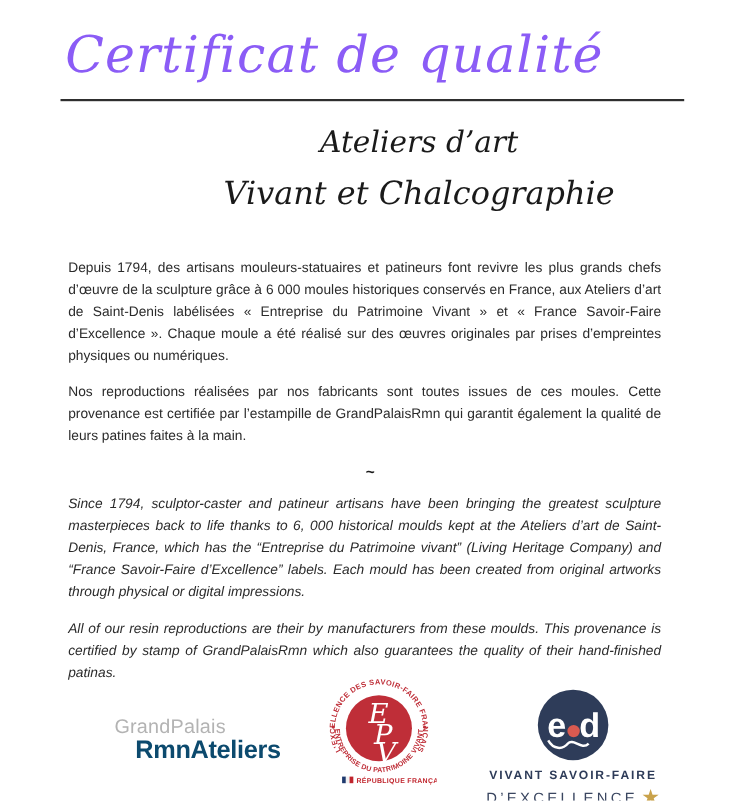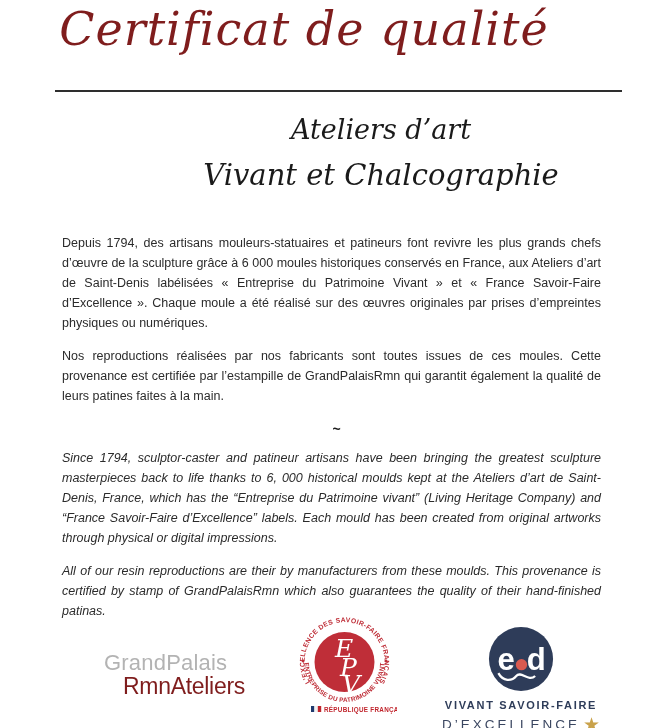--- a/index.html
+++ b/index.html
@@ -7,29 +7,29 @@
     position: relative;
     width: 672px;
     height: 728px;
     background: #ffffff;
     overflow: hidden;
     font-family: "Liberation Sans", sans-serif;
     color: #262626;
   }
   .title {
     position: absolute;
-    top: 2px; left: 0; width: 608px;
+    top: 22px; left: 0; width: 608px;
     margin: 0;
     text-align: center;
     font-family: "DejaVu Serif", serif;
     font-style: italic;
     font-weight: 500;
     font-size: 46px;
     letter-spacing: 1px;
-    color: #7f1d1d;
+    color: #8b5cf6;
   }
   .rule {
     position: absolute;
     top: 90px; left: 55px;
     width: 567px; height: 0;
     border-top: 2px solid #2e2e2e;
   }
   .subtitle {
     position: absolute;
     left: 0; width: 672px;
@@ -55,22 +55,22 @@
   .tilde {
     text-align: center;
     font-weight: bold;
     font-size: 14px;
     height: 20px;
     margin: 8px 0 9px 0;
     color: #1a1a1a;
   }
   .footer { position: absolute; top: 616px; left: 0; width: 672px; height: 112px; }
   .gp-logo { position: absolute; left: 104px; top: 34px; }
-  .gp1 { font-size: 22px; color: #b3b3b3; letter-spacing: 0.2px; }
-  .gp2 { font-size: 23px; font-weight: normal; color: #7f1d1d; margin: -3px 17px 0 19px; letter-spacing: -0.3px; }
+  .gp1 { font-size: 18px; color: #b3b3b3; letter-spacing: 0.2px; }
+  .gp2 { font-size: 23px; font-weight: bold; color: #0c4a6e; margin: -3px 17px 0 19px; letter-spacing: -0.3px; }
   .epv { position: absolute; left: 292px; top: 0px; width: 105px; height: 104px; }
   .epv svg { display: block; }
   .epv-arc { font-family: "Liberation Sans", sans-serif; font-size: 6.8px; font-weight: bold; letter-spacing: 0.35px; fill: #bf2e38; }
   .epv-arc-b { font-size: 6.4px; letter-spacing: 0.2px; }
   .epv-letter { font-family: "DejaVu Serif", serif; font-style: italic; fill: #ffffff; font-size: 25px; }
   .epv-caption { font-family: "Liberation Sans", sans-serif; font-size: 6.3px; font-weight: bold; letter-spacing: 0.3px; fill: #c0242c; }
   .fsfe { position: absolute; left: 430px; top: 10px; width: 182px; text-align: center; }
   .fsfe svg { display: block; margin: 0 auto; }
   .fsfe1 { margin-top: 7px; font-size: 11px; font-weight: bold; letter-spacing: 1.7px; color: #2e3c59; white-space: nowrap; }
   .fsfe2 { margin-top: 2px; font-size: 13.5px; letter-spacing: 3px; color: #3a4660; white-space: nowrap; display: flex; align-items: center; justify-content: center; gap: 3px; }

